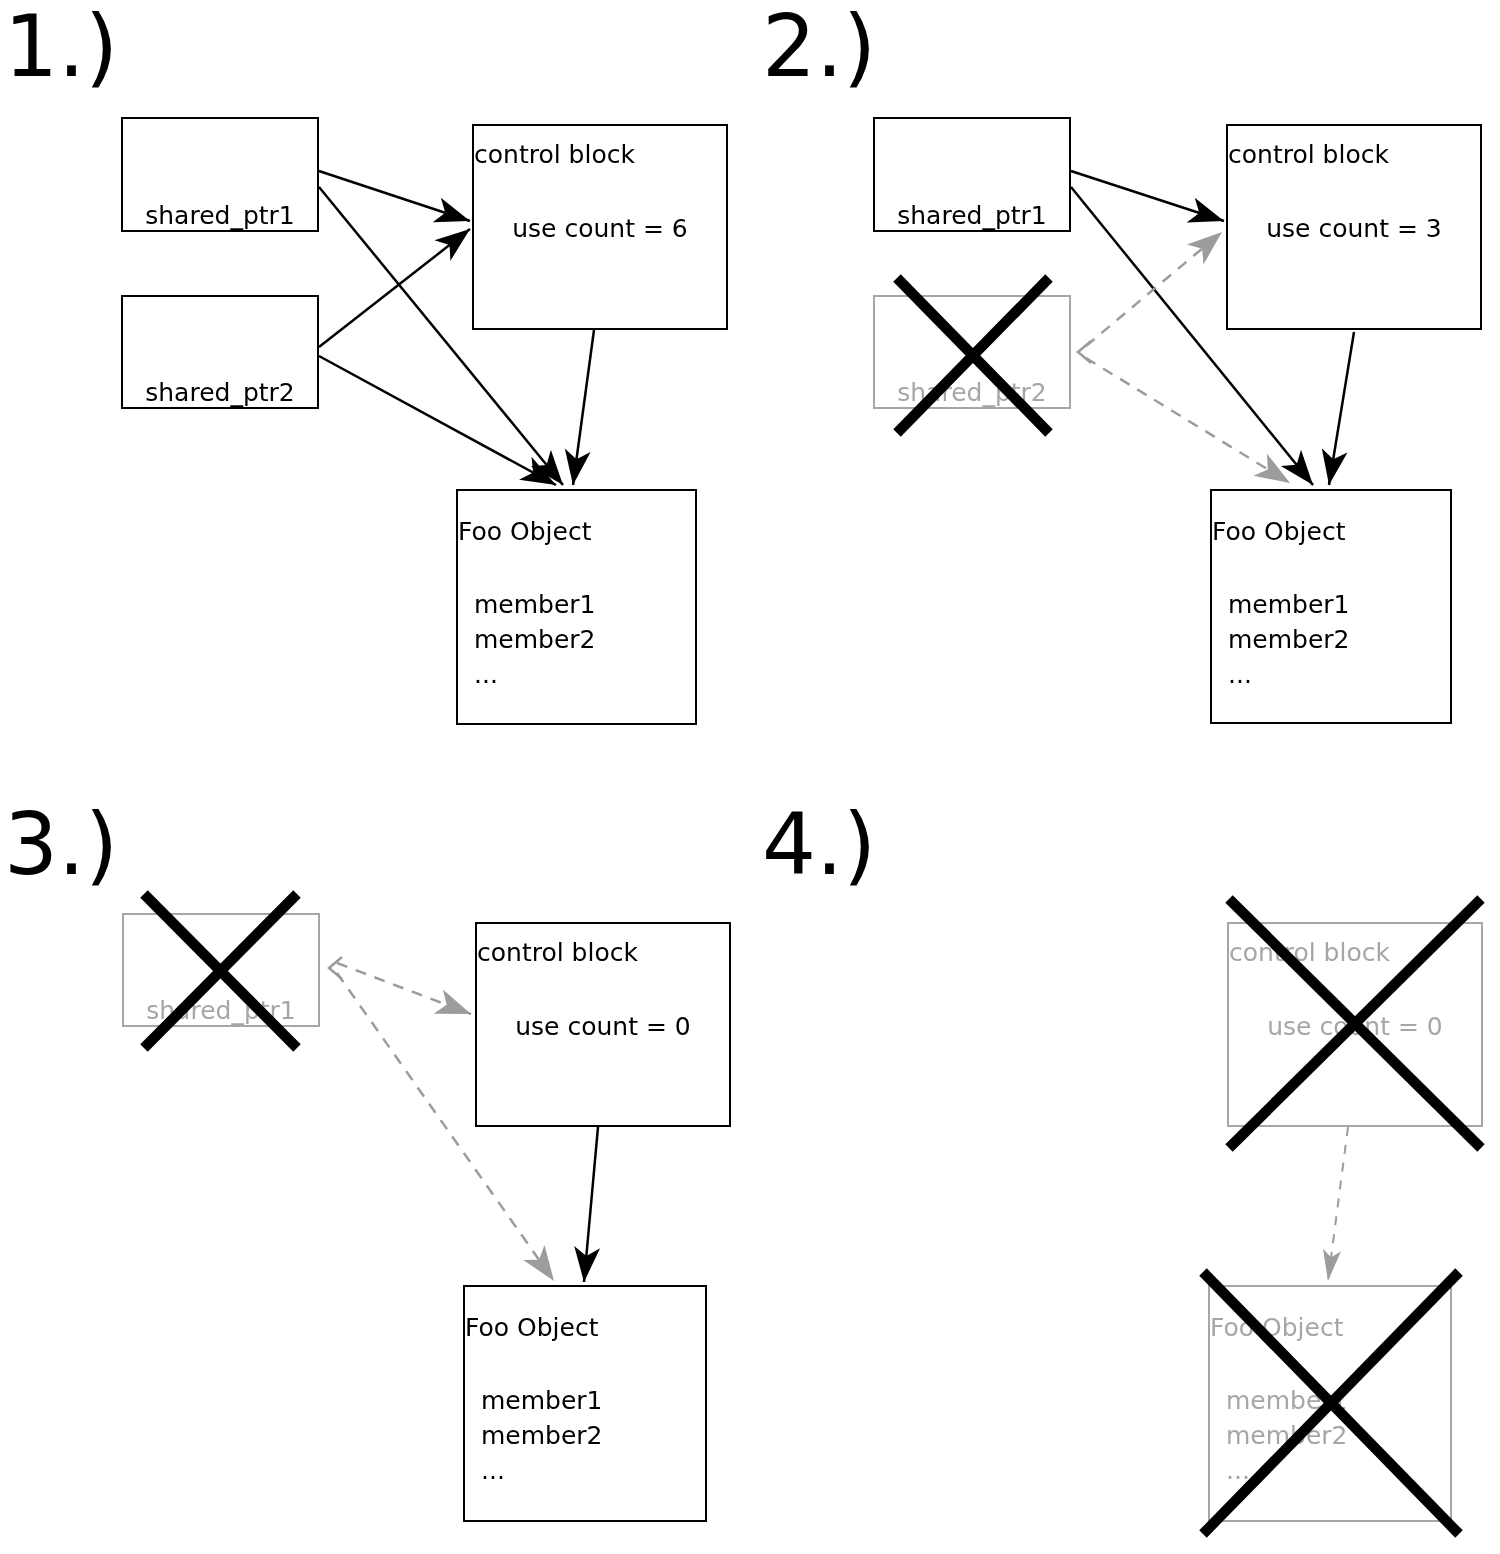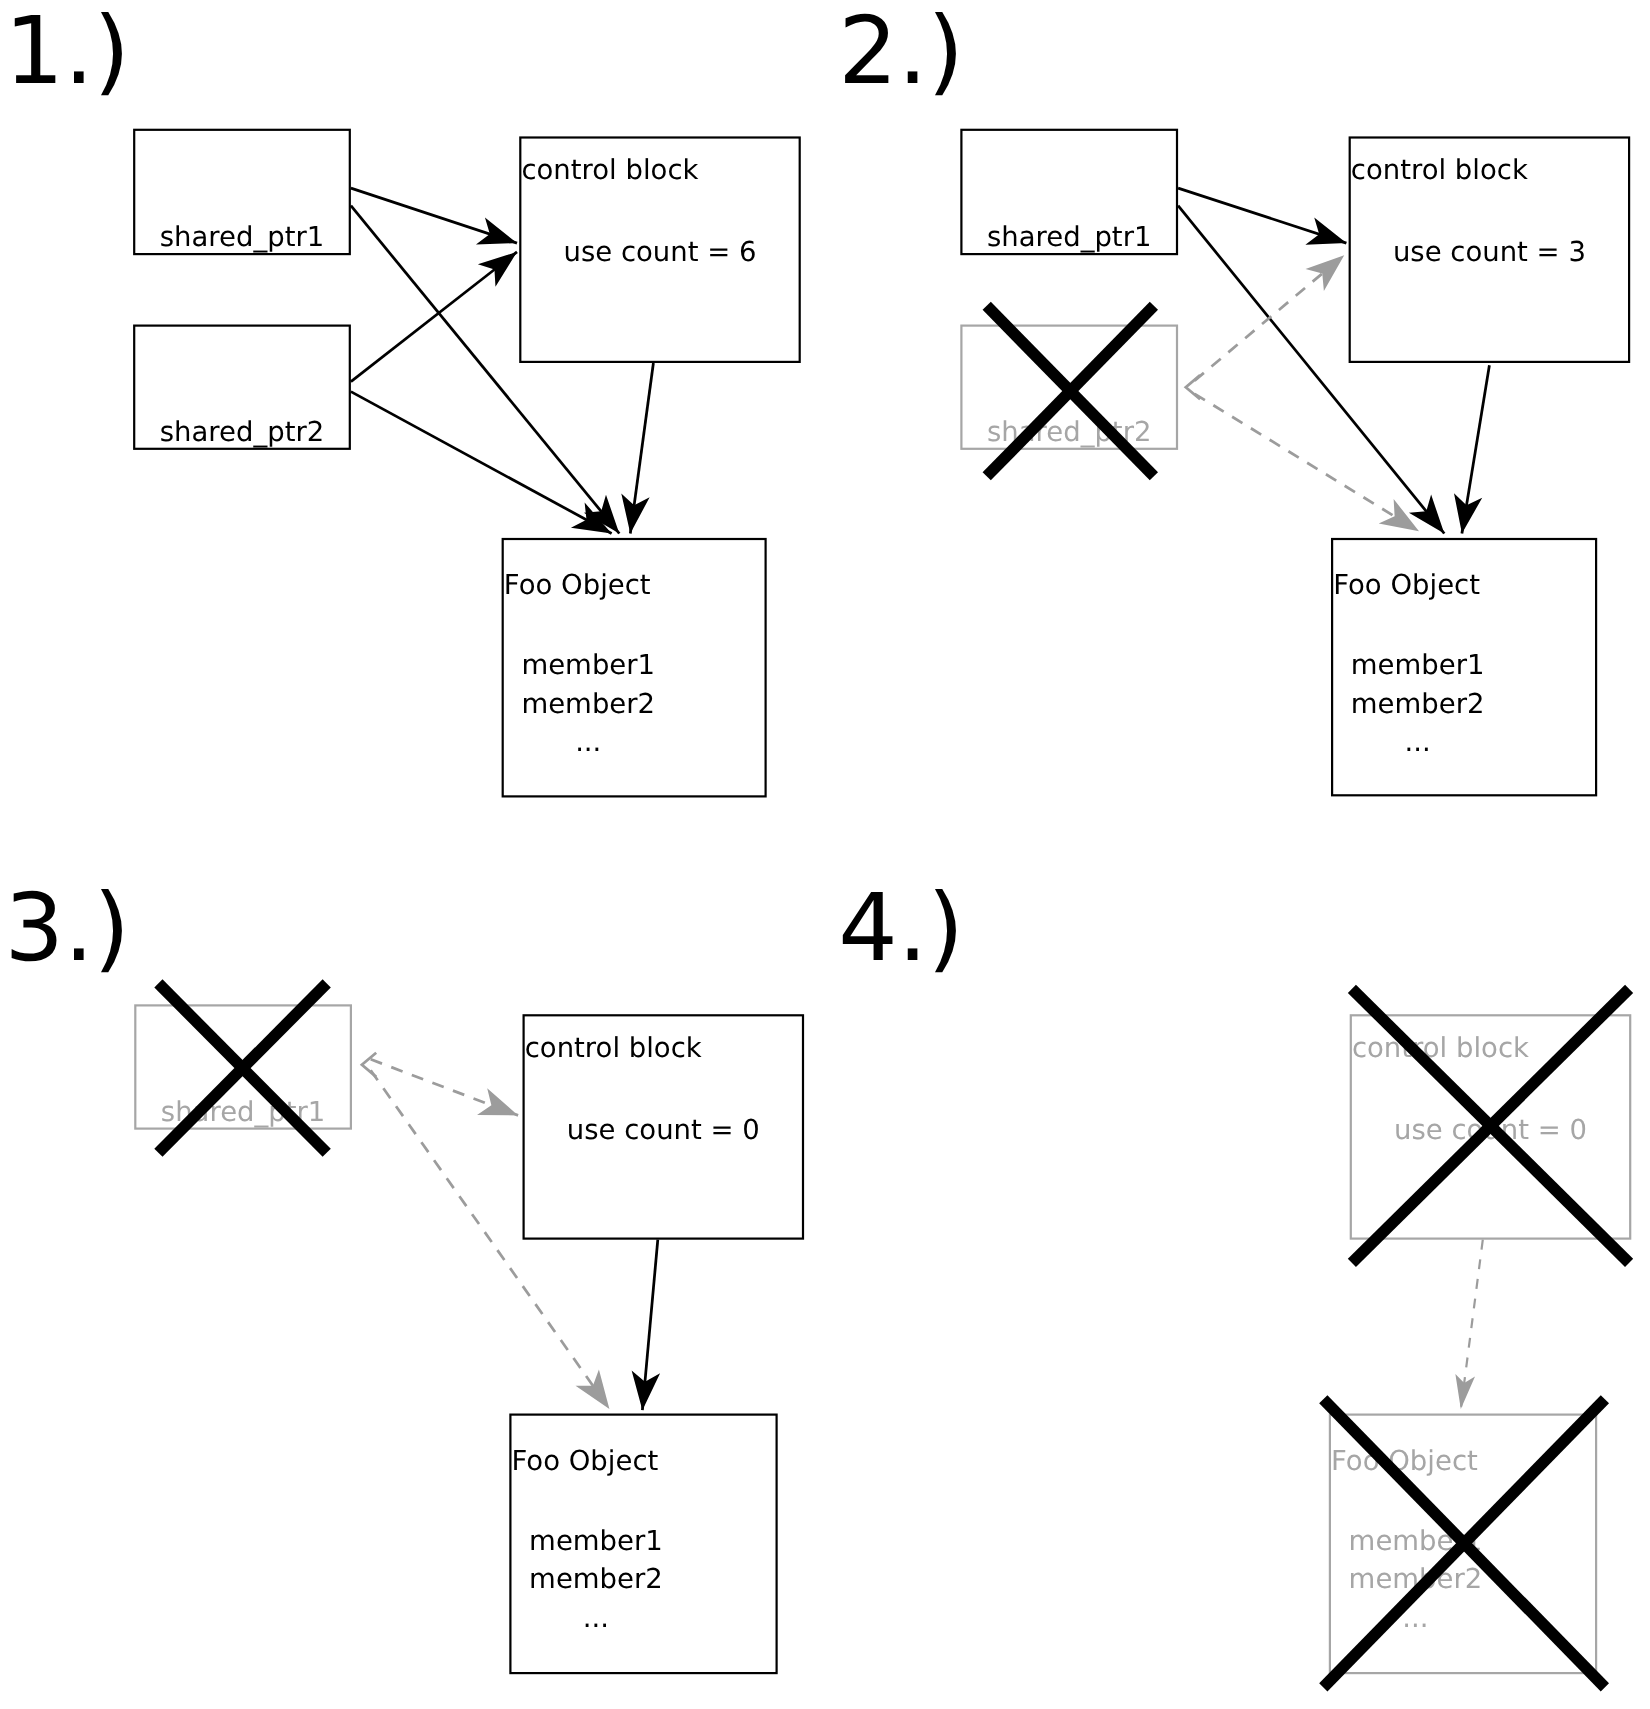--- a/index.html
+++ b/index.html
@@ -44,21 +44,21 @@
     position:absolute;
     top:88px;left:0;right:0;
     text-align:center;
   }
   .foo-members{
     position:absolute;
     top:96px;left:16px;
     line-height:35px;
     text-align:left;
   }
-  .foo-members span{display:block;text-align:center;}
+  .foo-members span{display:block;}
   #arrow-layer{
     position:absolute;
     top:0;left:0;
     pointer-events:none;
   }
 </style>
 </head>
 <body>
 
 <div id="stage">

